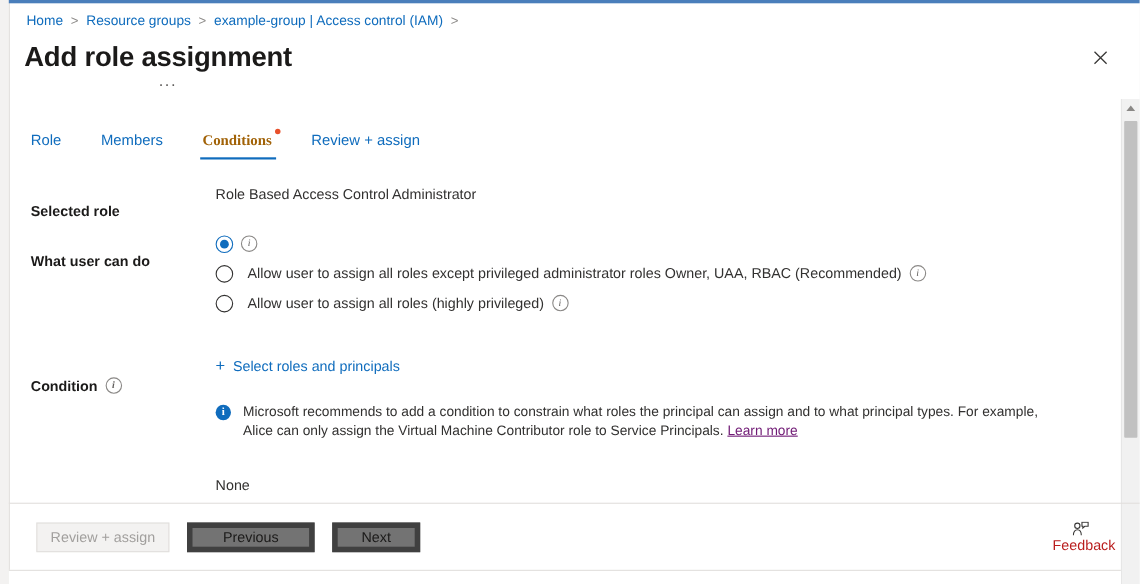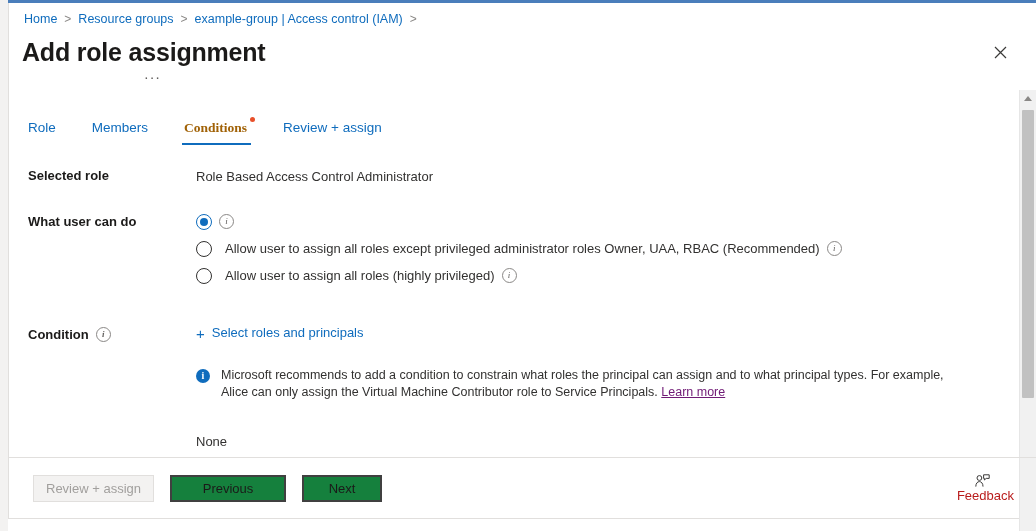--- a/index.html
+++ b/index.html
@@ -161,20 +161,21 @@
   .row-label {
     width: 196px;
     padding-left: 28px;
     box-sizing: border-box;
     font-size: 13px;
     font-weight: 700;
     color: #1b1a19;
     display: flex;
     align-items: center;
     flex: 0 0 auto;
+    margin-top: 16px;
   }
   .row-content {
     flex: 1 1 auto;
     font-size: 13px;
     color: #323130;
   }
 
   .info-icon {
     display: inline-flex;
     align-items: center;
@@ -341,22 +342,22 @@
     height: 60px;
     border-top: 1px solid #e1dfdd;
     display: flex;
     align-items: center;
   }
   .btn {
     height: 27px;
     min-width: 116px;
     font-size: 13px;
     font-family: "Liberation Sans", sans-serif;
-    background: #15803d;
-    border: 2px solid #404040;
+    background: #737373;
+    border: 5px solid #404040;
     color: #1b1a19;
     cursor: pointer;
     padding: 0 12px;
     box-sizing: border-box;
     margin-left: 0;
   }
   .btn-disabled {
     background: #f3f2f1;
     border: 1px solid #e1dfdd;
     color: #a19f9d;

